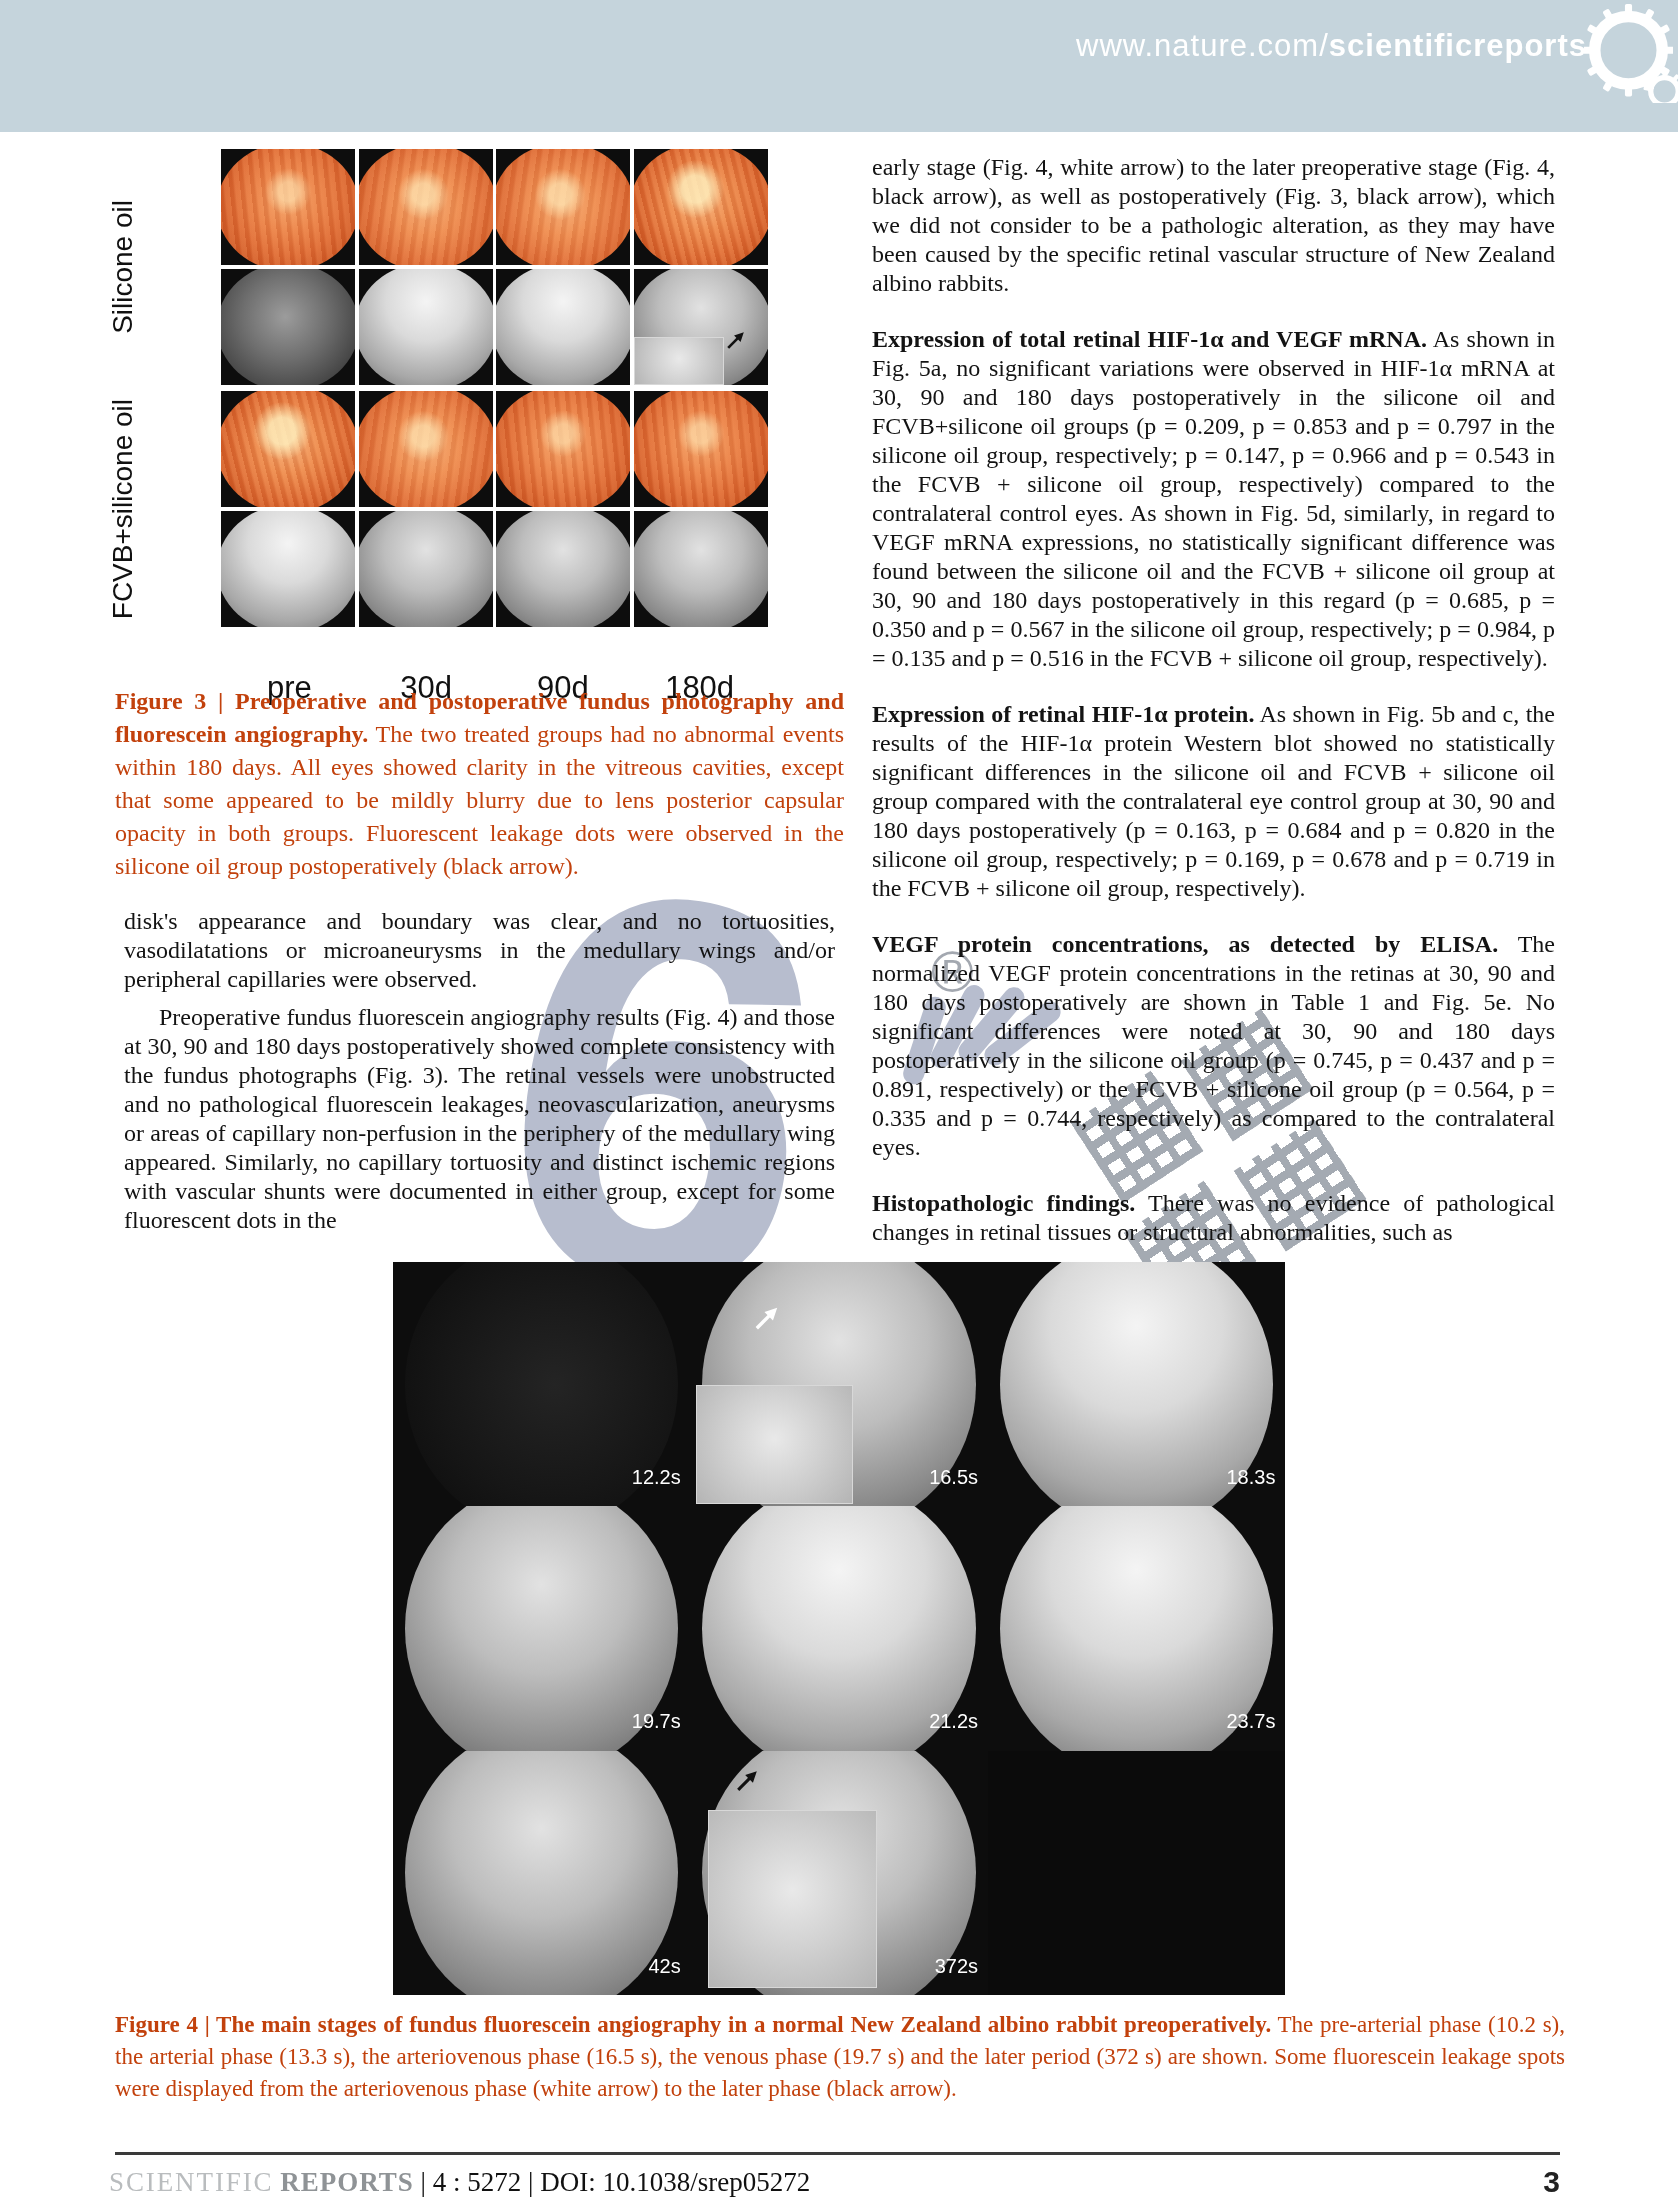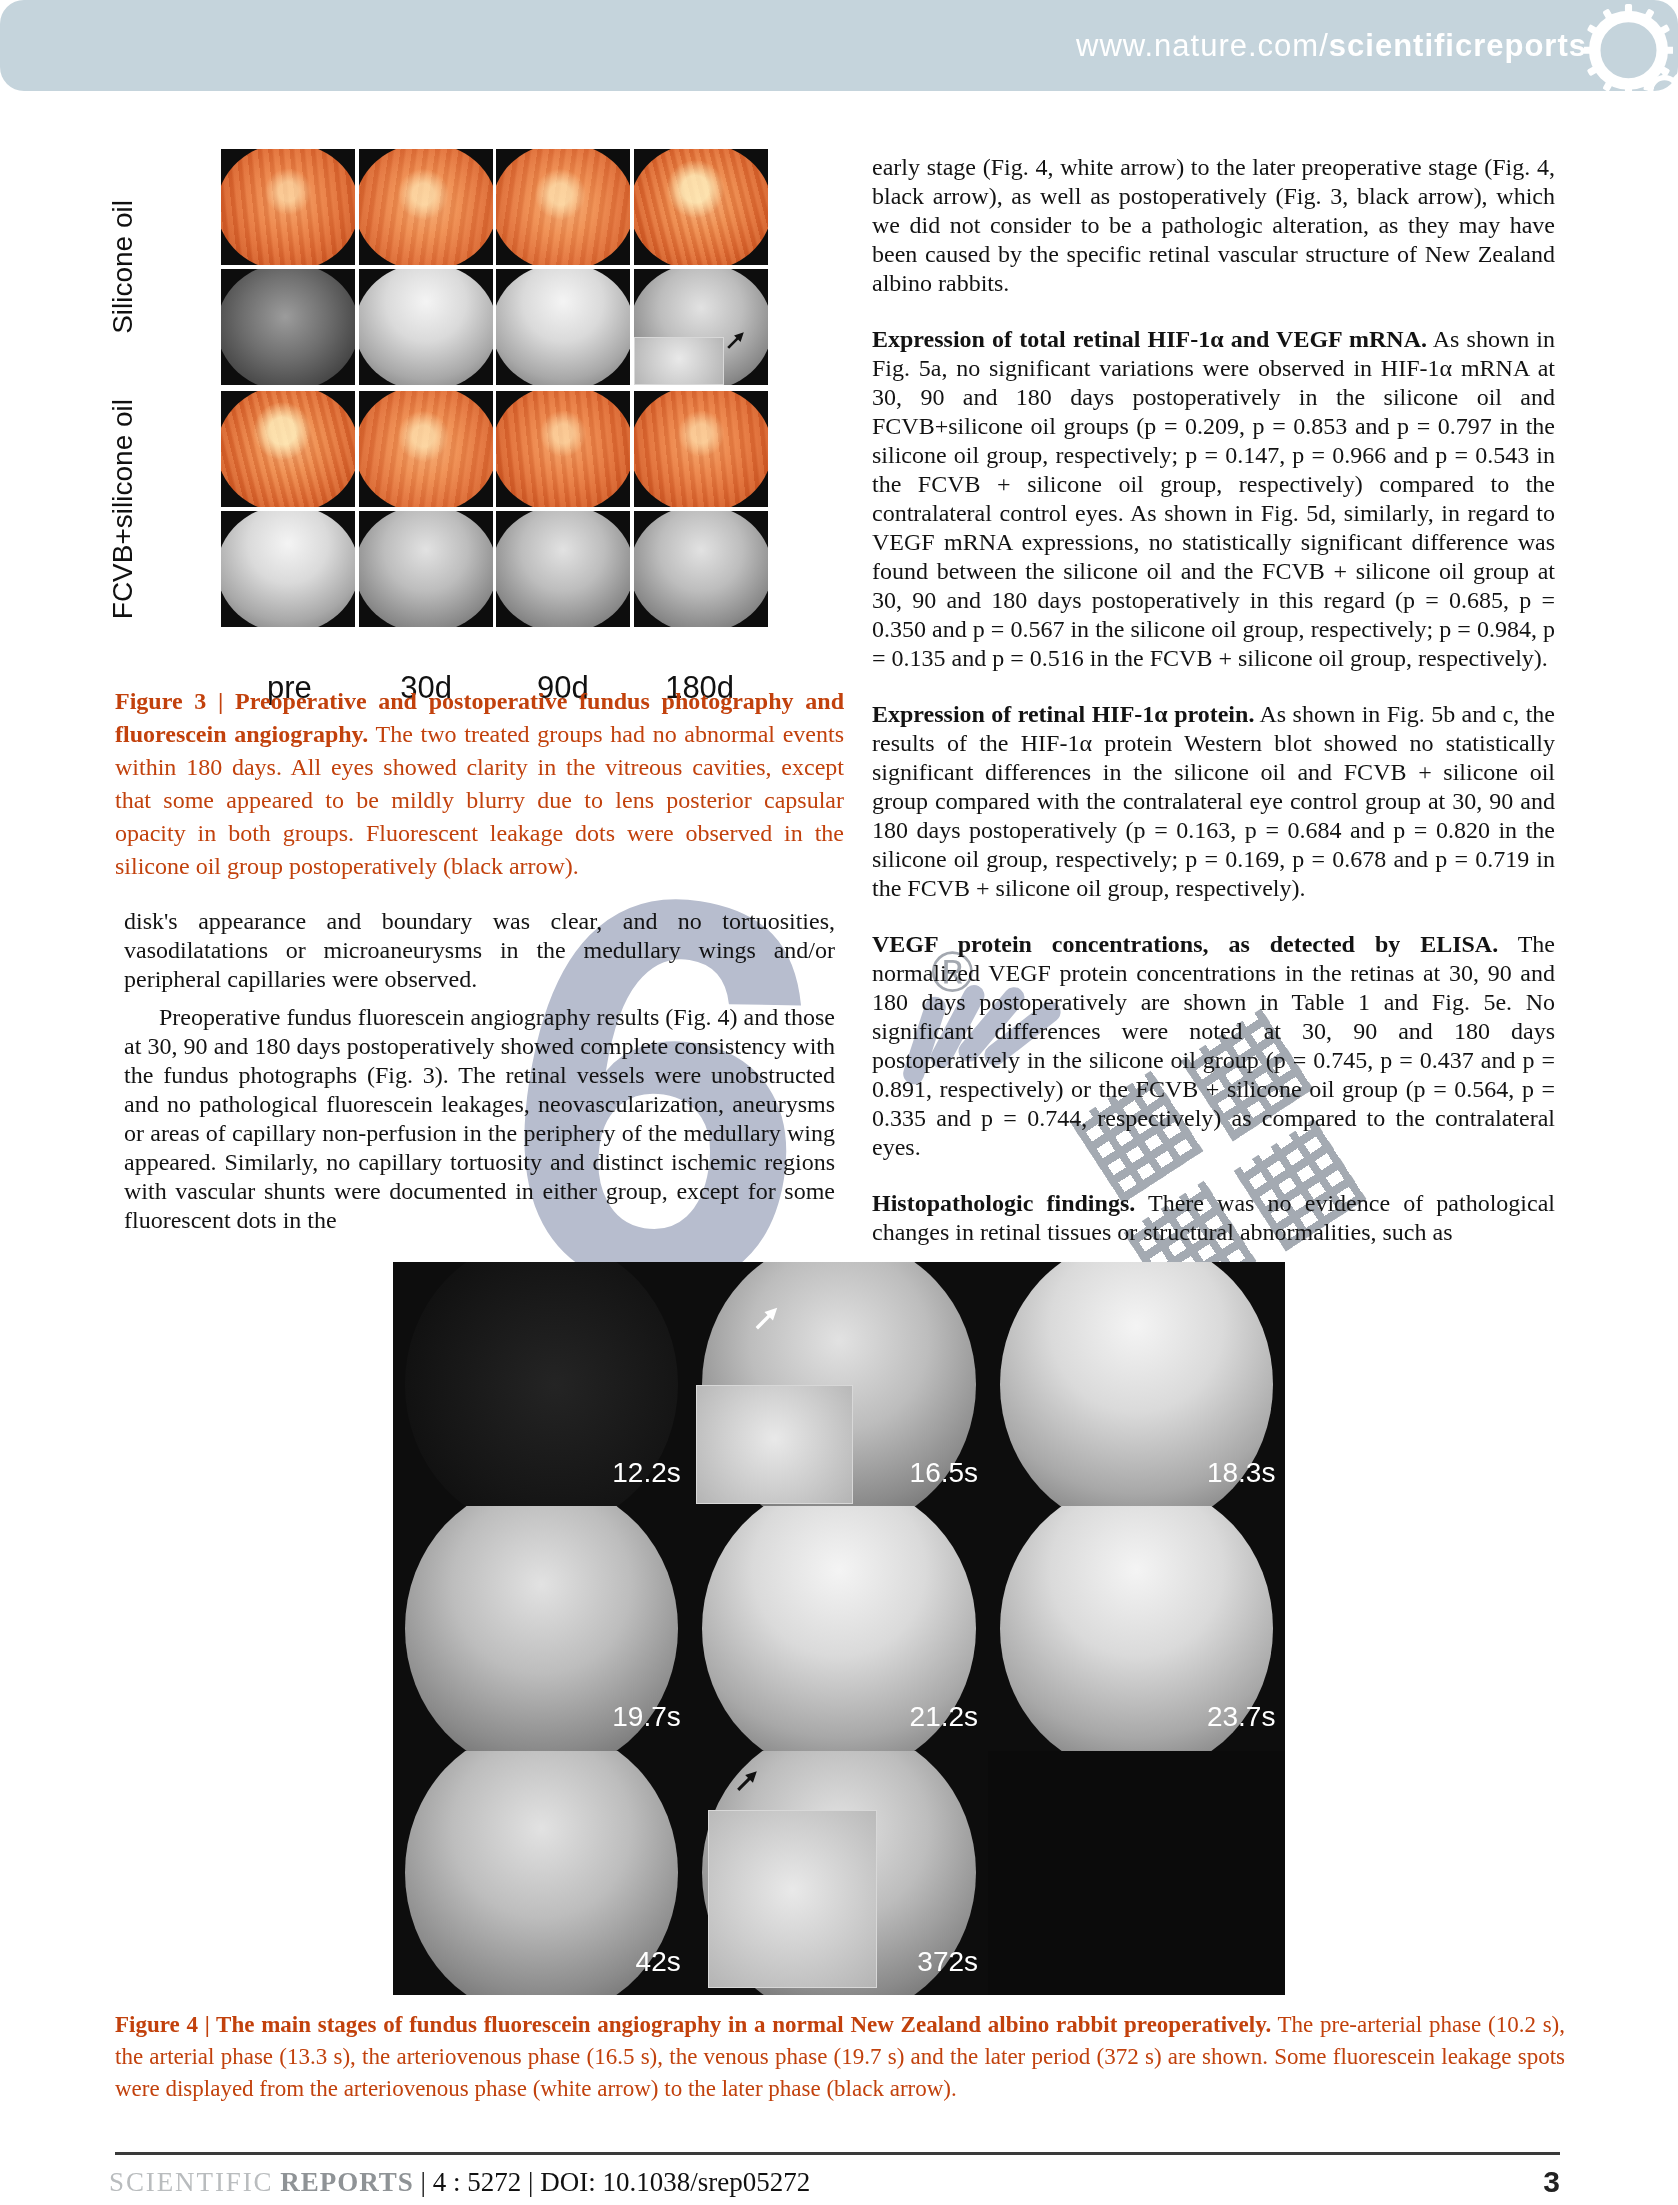--- a/index.html
+++ b/index.html
@@ -1,20 +1,20 @@
 <!DOCTYPE html>
 <html style="font-size:7.7px"><head>
 <meta charset="utf-8">
 <style>
   html,body{margin:0;padding:0;background:#ffffff;}
   .page{position:relative;width:1678px;height:2205px;background:#ffffff;overflow:hidden;
         font-family:"Liberation Serif",serif;color:#1b1b1b;}
 
   
-  .hdr{position:absolute;left:0;top:0;width:1678px;height:91px;background:#c5d4dc;border-radius:24px;}
+  .hdr{position:absolute;left:0;top:0;width:1678px;height:132px;background:#c5d4dc;}
   .hdr-url{position:absolute;right:91px;top:28px;font-family:"Liberation Sans",sans-serif;
            font-size:31px;color:#ffffff;letter-spacing:1px;white-space:nowrap;}
   .hdr-url b{font-weight:bold;}
   .gear-big{position:absolute;right:4.8px;top:3.8px;}
   .gear-small{position:absolute;right:-13.4px;top:66px;}
 
   
   .wm{position:absolute;z-index:0;}
   .wm-six{left:509px;top:816px;font-family:"Liberation Sans",sans-serif;font-weight:bold;
           font-size:552px;line-height:1;color:#b7bdce;transform:rotate(9deg);}
@@ -76,21 +76,21 @@
   .col .indent{text-indent:35px;}
   .left-col{left:115px;top:898px;width:729px;}
   .right-col{left:863px;top:144px;width:701px;}
 
   
   .f4{position:absolute;left:393px;top:1262px;width:892px;height:733px;background:#0b0b0b;
       display:grid;grid-template-columns:repeat(3,1fr);grid-template-rows:repeat(3,1fr);z-index:3;}
   .f4 .disc{left:4%;top:-10%;width:92%;height:120%;}
   .f4-dark{background:radial-gradient(circle at 55% 50%, #242424 0%, #161616 55%, #0b0b0b 95%);}
   .ts{position:absolute;right:9.6px;bottom:17.3px;font-family:"Liberation Sans",sans-serif;
-      font-size:28px;color:#ffffff;z-index:4;}
+      font-size:20px;color:#ffffff;z-index:4;}
   .inset{position:absolute;z-index:3;background:
       radial-gradient(circle at 50% 45%, #e9e9e9 0%, #cFcFcF 50%, #b4b4b4 100%),
       repeating-linear-gradient(80deg, rgba(0,0,0,.08) 0 2.9px, rgba(255,255,255,.08) 4.8px 9.6px);
       border:1px solid #d8d8d8;}
   .arrow{position:absolute;z-index:5;}
 
   
   .foot-rule{position:absolute;left:115px;top:2152px;width:1445px;height:3.4px;background:#3a3a3a;}
   .foot{position:absolute;left:109px;top:2167px;font-family:Liberation Serif, serif;
         font-size:27px;color:#111;white-space:nowrap;z-index:2;}

